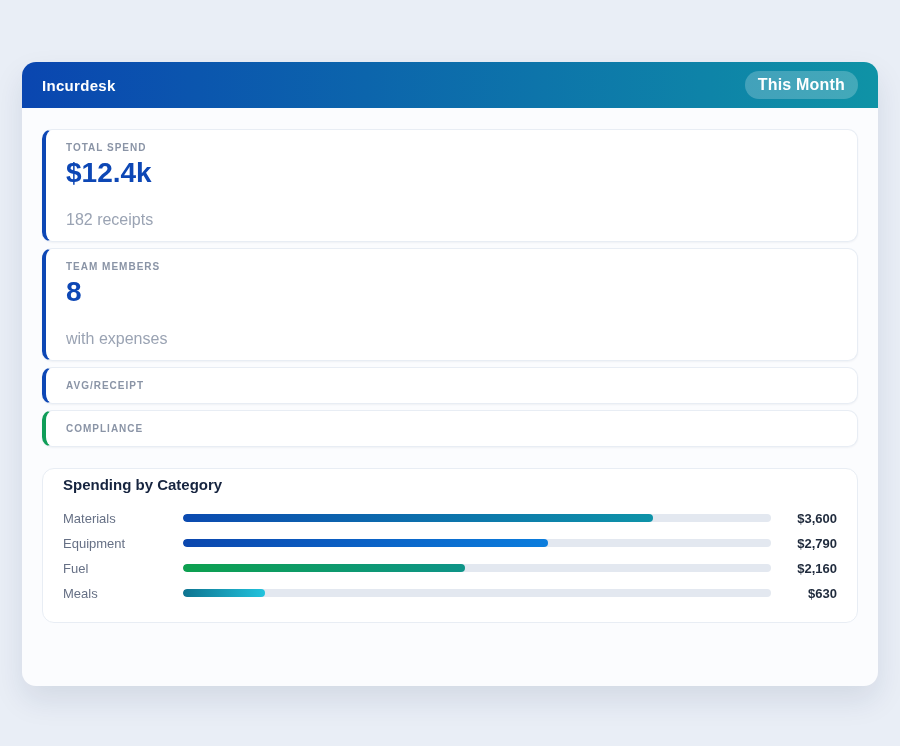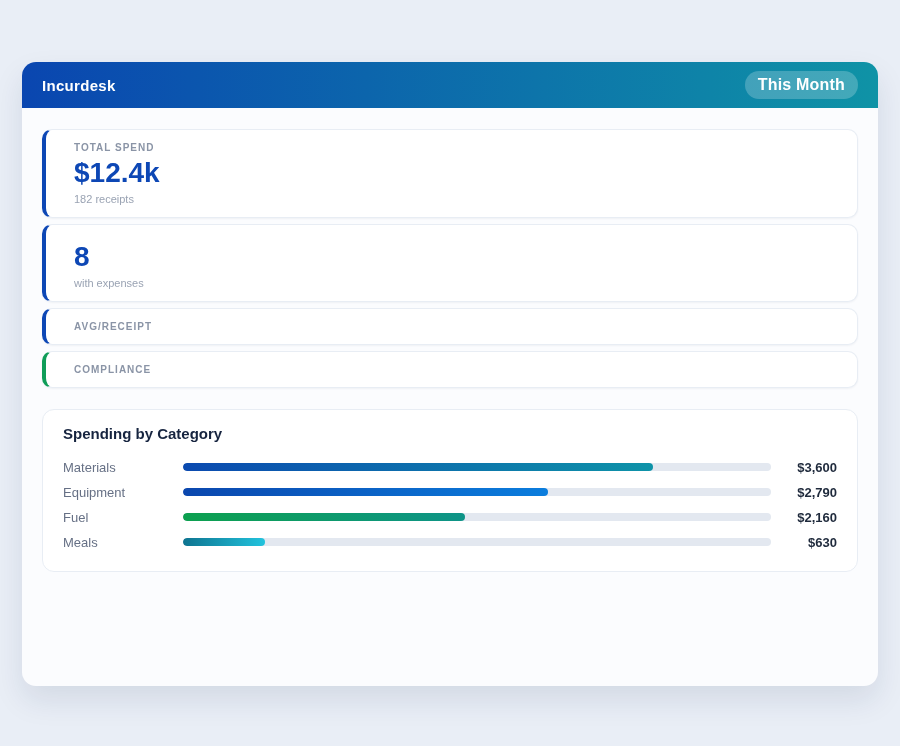--- a/index.html
+++ b/index.html
@@ -37,35 +37,35 @@
     padding: 5px 13px; border-radius: 999px;
     cursor: pointer; letter-spacing: .2px;
   }
   .body { padding: 21px 20px 22px; }
   .stats { display: flex; flex-direction: column; gap: 6px; }
   .stat {
     background: #ffffff;
     border: 1px solid #e8edf4;
     border-left: 4px solid #0d47b5;
     border-radius: 10px;
-    padding: 12px 28px;
+    padding: 12px 20px;
     box-shadow: 0 1px 2px rgba(20, 40, 80, .05);
   }
   .stat-label {
     font-size: 10px; font-weight: bold; color: #8a94a6;
     letter-spacing: 1px; text-transform: uppercase;
   }
   .stat-value { font-size: 28px; font-weight: bold; color: #0d47b5; margin-top: 5px; line-height: 1.1; }
-  .stat-sub { font-size: 11px; color: #9aa3b3; margin-top: 4px; }
+  .stat-sub { font-size: 16px; color: #9aa3b3; margin-top: 22px; }
   .cat-card {
     margin-top: 21px;
     background: #ffffff;
     border: 1px solid #e8edf4;
     border-radius: 12px;
-    padding: 15px 20px 16px;
+    padding: 7px 20px 16px;
   }
   .cat-card h2 { margin: 0 0 13px; font-size: 15px; font-weight: bold; color: #16243f; }
   .row { display: flex; align-items: center; height: 25px; }
   .row-label { width: 120px; font-size: 13px; color: #667085; }
   .track {
     flex: 1; height: 8px;
     background: #e3e8f0;
     border-radius: 4px;
     overflow: hidden;
     position: relative;
@@ -86,20 +86,21 @@
       <span class="badge">This Month</span>
     </div>
     <div class="body">
       <div class="stats" id="stats">
           <div class="stat" style="border-left-color: rgb(13, 71, 181);">
             <div class="stat-label">TOTAL SPEND</div>
             <div class="stat-value" style="color:#0d47b5">$12.4k</div>
             <div class="stat-sub">182 receipts</div>
           </div>
           <div class="stat" style="border-left-color: rgb(13, 71, 181);">
+            <div class="stat-label">TEAM MEMBERS</div>
             <div class="stat-value" style="color:#0d47b5">8</div>
             <div class="stat-sub">with expenses</div>
           </div>
           <div class="stat" style="border-left-color: rgb(13, 71, 181);">
             <div class="stat-label">AVG/RECEIPT</div>
           </div>
           <div class="stat" style="border-left-color: rgb(15, 157, 88);">
             <div class="stat-label">COMPLIANCE</div>
           </div>
         </div>

